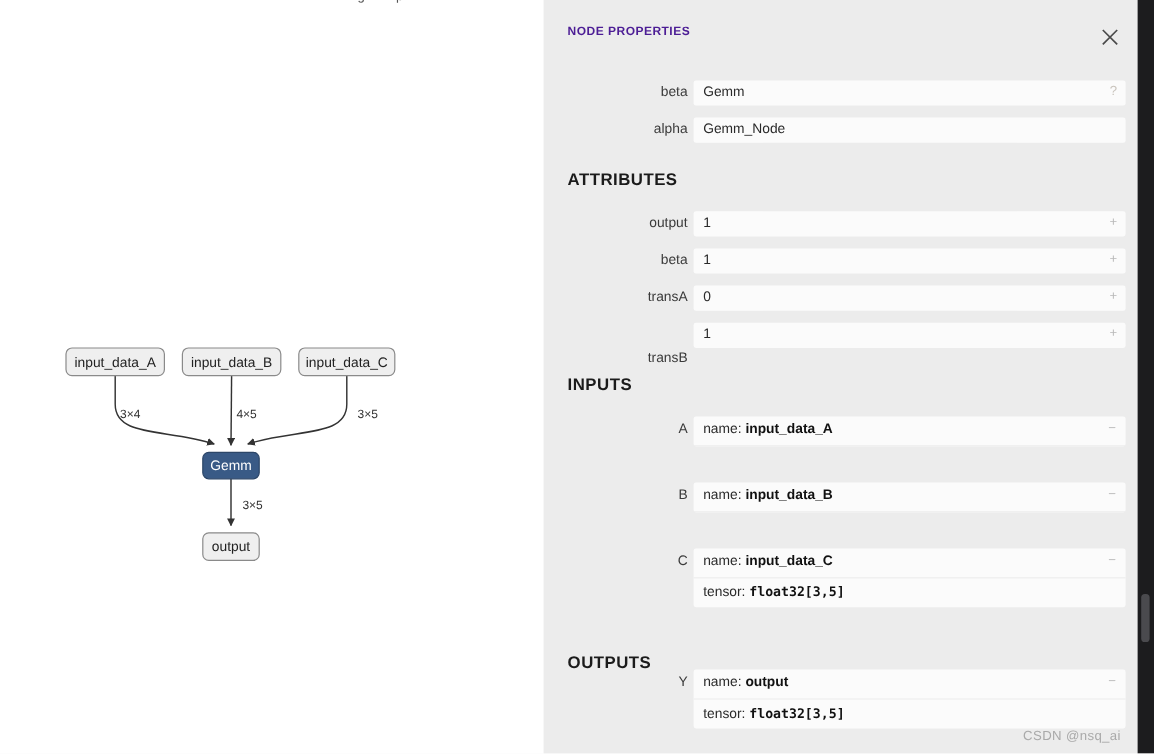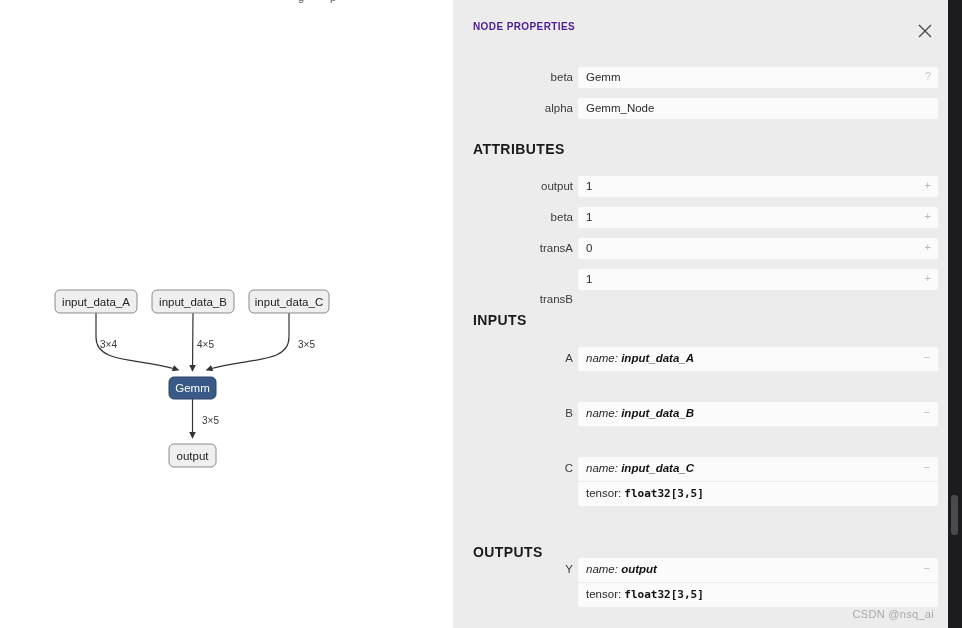--- a/index.html
+++ b/index.html
@@ -139,21 +139,21 @@
     left: 125px;
     width: 360px;
     background: #fbfbfb;
     border-radius: 2px;
     box-sizing: border-box;
   }
   .io-card .r1, .io-card .r2 {
     position: relative;
     height: 24px;
   }
-  .io-card .r1 { border-bottom: 1px solid #ededed; font-style: italic; }
+  .io-card .r1 { border-bottom: 1px solid #ededed; }
   .io-card .txt {
     position: absolute;
     left: 8px; top: 5px;
     font-size: 11.5px;
     color: #2a2a2a;
     white-space: nowrap;
   }
   .io-card .txt b { font-weight: bold; color: #111; }
   .io-card .mono {
     font-family: "DejaVu Sans Mono", monospace;

